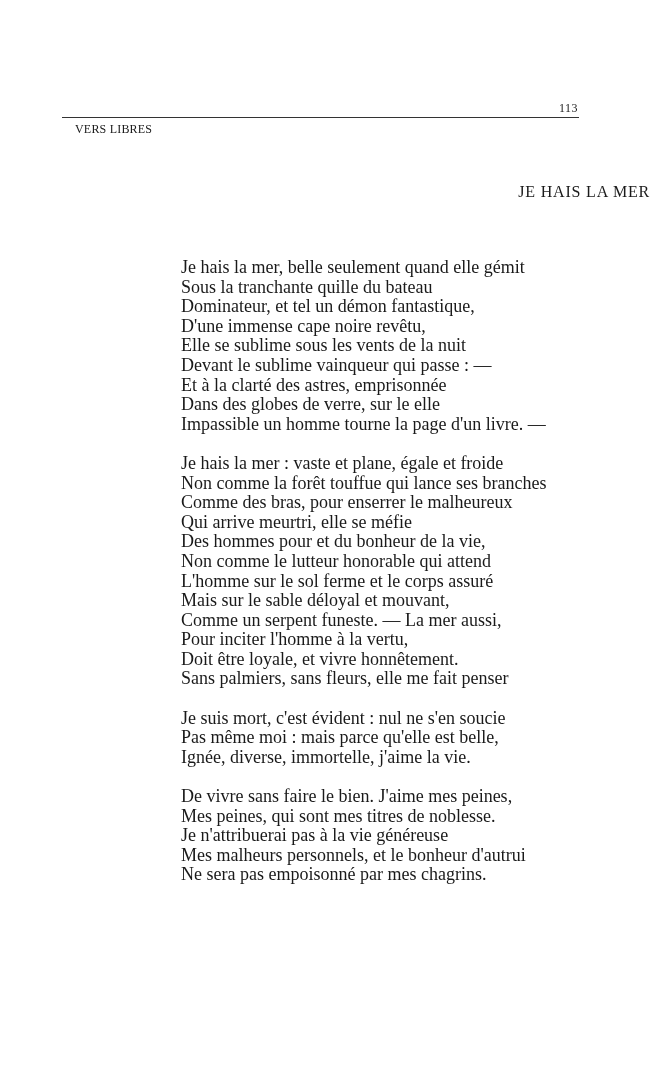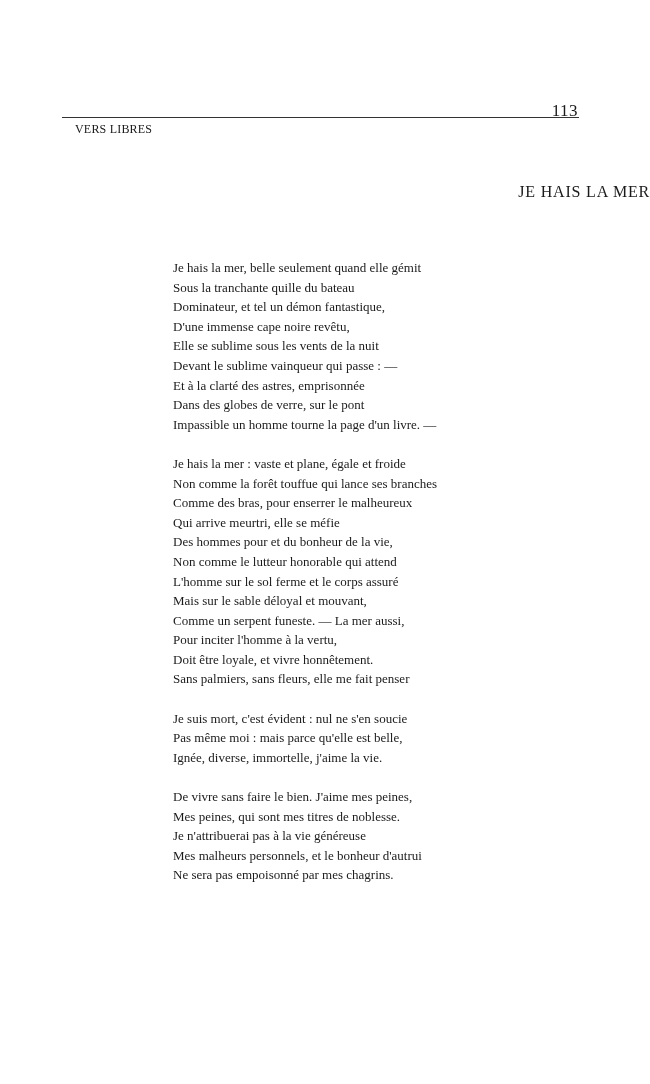--- a/index.html
+++ b/index.html
@@ -12,21 +12,21 @@
       height: 1084px;
       position: relative;
       overflow: hidden;
       font-family: "Liberation Serif", "DejaVu Serif", serif;
       color: #1a1a1a;
     }
     .page-number {
       position: absolute;
       top: 101px;
       right: 72px;
-      font-size: 17px;
+      font-size: 12px;
       letter-spacing: 0.5px;
       text-align: right;
     }
     .header-rule {
       position: absolute;
       top: 117px;
       left: 62px;
       width: 517px;
       height: 0;
       border-top: 1px solid #333;
@@ -45,22 +45,22 @@
       width: 650px;
       text-align: right;
       font-size: 16px;
       letter-spacing: 0.8px;
       padding-left: 10px;
       box-sizing: border-box;
     }
     .poem {
       position: absolute;
       top: 258px;
-      left: 173px;
-      font-size: 13px;
+      left: 181px;
+      font-size: 18px;
       line-height: 19.6px;
     }
     .stanza {
       margin: 0 0 19.6px 0;
     }
     .line {
       white-space: nowrap;
     }
   </style>
 </head>
@@ -75,21 +75,21 @@
 
   <div class="poem">
     <div class="stanza">
       <div class="line">Je hais la mer, belle seulement quand elle gémit</div>
       <div class="line">Sous la tranchante quille du bateau</div>
       <div class="line">Dominateur, et tel un démon fantastique,</div>
       <div class="line">D'une immense cape noire revêtu,</div>
       <div class="line">Elle se sublime sous les vents de la nuit</div>
       <div class="line">Devant le sublime vainqueur qui passe : —</div>
       <div class="line">Et à la clarté des astres, emprisonnée</div>
-      <div class="line">Dans des globes de verre, sur le pont</div>
+      <div class="line">Dans des globes de verre, sur le elle</div>
       <div class="line">Impassible un homme tourne la page d'un livre. —</div>
     </div>
     <div class="stanza">
       <div class="line">Je hais la mer : vaste et plane, égale et froide</div>
       <div class="line">Non comme la forêt touffue qui lance ses branches</div>
       <div class="line">Comme des bras, pour enserrer le malheureux</div>
       <div class="line">Qui arrive meurtri, elle se méfie</div>
       <div class="line">Des hommes pour et du bonheur de la vie,</div>
       <div class="line">Non comme le lutteur honorable qui attend</div>
       <div class="line">L'homme sur le sol ferme et le corps assuré</div>

